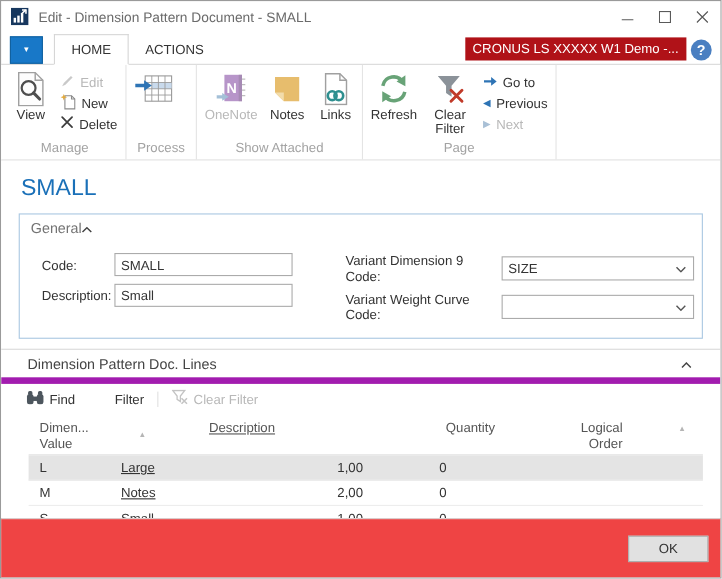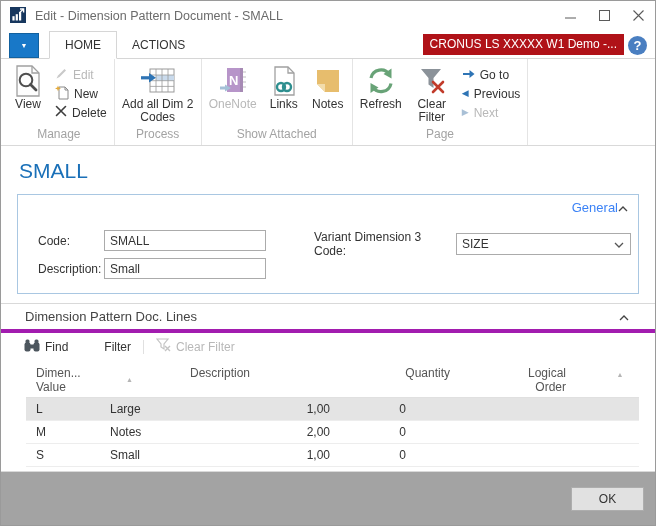--- a/index.html
+++ b/index.html
@@ -33,48 +33,48 @@
   .small-stack { display:flex; flex-direction:column; padding-top:3px; }
   .small-btn { display:flex; align-items:center; gap:5px; height:19px; padding:0 5px; white-space:nowrap; }
   .grayed { color:#b8b8b8 !important; }
   .tri { font-size:9px; line-height:9px; }
   .blue-t { color:#2e74b5; }
   .gray-t { color:#a9c0d6; }
   
   .content { flex:1; overflow:hidden; background:#fff; }
   .page-title { font-size:21px; font-weight:normal; color:#1a70b8; margin:13px 0 11px 18px; }
   .fasttab { margin:0 16px; border:1px solid #a9c7e2; }
-  .ft-header { display:flex; justify-content:flex-end; align-items:center; padding:5px 10px 4px 10px; font-size:13px; color:#3b82f6; }
+  .ft-header { display:flex; justify-content:flex-start; align-items:center; padding:5px 10px 4px 10px; font-size:13px; color:#737373; }
   .ft-body { display:flex; padding:4px 6px 14px 20px; }
   .ft-col { display:flex; flex-direction:column; }
   .ft-col + .ft-col { margin-left:48px; }
   .field-row { display:flex; align-items:center; margin-top:7px; }
   .field-row label { font-size:12px; color:#333; }
   .lbl-sm { width:66px; }
   .lbl-lg { width:142px; }
   input.txt { width:162px; height:21px; border:1px solid #ababab; font:12px "Liberation Sans", sans-serif; padding:0 5px; color:#333; }
   .combo { width:175px; height:22px; border:1px solid #ababab; display:flex; align-items:center; justify-content:space-between; padding:0 6px 0 5px; font-size:12px; background:#fff; }
   
-  .lines-header { margin-top:9px; border-top:1px solid #d9d9d9; border-bottom:4px solid #a21caf; display:flex; justify-content:space-between; align-items:center; padding:5px 26px 5px 24px; font-size:13px; color:#444; }
+  .lines-header { margin-top:9px; border-top:1px solid #d9d9d9; border-bottom:6px solid #a21caf; display:flex; justify-content:space-between; align-items:center; padding:5px 26px 5px 24px; font-size:13px; color:#444; }
   .lines-toolbar { display:flex; align-items:center; padding:5px 0 5px 17px; font-size:12px; }
   .tb-item { display:flex; align-items:center; gap:5px; padding:0 6px; }
   .tb-sep { width:1px; height:14px; background:#e0e0e0; margin:0 6px; }
   .tbl { margin:1px 16px 0 25px; }
   .tbl-header { display:flex; color:#555; padding:5px 0 3px 0; border-bottom:1px solid #e0e0e0; line-height:14px;gap:40px; }
   .hcell div { white-space:nowrap; }
   .col-dim { width:60px; padding-left:10px; }
   .col-s1 { width:24px; font-size:7px; color:#b5b5b5; padding-top:7px; }
-  .col-desc { width:170px; }
+  .col-desc { width:170px;text-decoration:underline; }
   .col-qty { width:50px; text-align:right; }
   .col-log { width:50px; margin-left:26px; text-align:right; }
   .col-s2 { width:28px; font-size:7px; color:#b5b5b5; text-align:center; padding-top:2px; }
   .tbl-row { display:flex; height:23px; align-items:center; border-bottom:1px solid #ededed; color:#333; }
   .tbl-row.selected { background:#e4e4e4; }
   
-  .footer { height:54px; background:#a3a3a3; border-top:1px solid #d9d9d9; display:flex; align-items:center; justify-content:flex-end; padding-right:11px; flex:0 0 auto; }
+  .footer { height:54px; background:#ef4444; border-top:1px solid #d9d9d9; display:flex; align-items:center; justify-content:flex-end; padding-right:11px; flex:0 0 auto; }
   .ok-btn { width:73px; height:24px; background:#e1e1e1; border:1px solid #adadad; font:12px "Liberation Sans", sans-serif; color:#333; }
 </style>
 </head>
 <body>
 
 <div class="window">
 
   <div class="titlebar">
     <span>
       <svg width="16" height="16" viewBox="0 0 16 16">
@@ -162,21 +162,20 @@
         <div class="big-btn" style="max-width:82px;">
           <span class="bicon">
             <svg width="36" height="30" viewBox="0 0 36 30">
                 <rect x="10" y="3" width="24" height="23" fill="#fff" stroke="#9a9a9a"></rect>
                 <rect x="16" y="9" width="18" height="5.7" fill="#c9daec"></rect>
                 <path d="M10 9 h24 M10 14.7 h24 M10 20.4 h24 M16 3 v23 M22 3 v23 M28 3 v23" stroke="#9a9a9a" stroke-width="0.8" fill="none"></path>
                 <path d="M1 11.8 h10" stroke="#2e74b5" stroke-width="3.2"></path>
                 <polygon points="9,7 16,11.8 9,16.6" fill="#2e74b5"></polygon>
               </svg>
           </span>
-          <span>Add all Dim 2 Codes</span>
         </div>
       </div>
       <div class="rlabel">Process</div>
     </div>
 
     <div class="rgroup">
       <div class="rbuttons">
         <div class="big-btn grayed">
           <span class="bicon">
             <svg width="28" height="30" viewBox="0 0 28 30" opacity="0.55">
@@ -185,37 +184,37 @@
                 <path d="M24 6 h3 M24 11 h3 M24 16 h3 M24 21 h3" stroke="#8a8a8a" stroke-width="1.2"></path>
                 <text x="10" y="19" font-size="13" font-family="Liberation Sans, sans-serif" font-weight="bold" fill="#fff">N</text>
                 <path d="M1 22 h7" stroke="#5b8db8" stroke-width="3"></path>
                 <polygon points="6,18.5 12,22 6,25.5" fill="#5b8db8"></polygon>
               </svg>
           </span>
           <span>OneNote</span>
         </div>
         <div class="big-btn">
           <span class="bicon">
+            <svg width="26" height="26" viewBox="0 0 26 26">
+                <path d="M2 2 H24 V24 H10 L2 16 Z" fill="#e7bd6d"></path>
+                <path d="M2 16 H10 V24 Z" fill="#f2dcab"></path>
+              </svg>
+          </span>
+          <span>Notes</span>
+        </div>
+        <div class="big-btn">
+          <span class="bicon">
             <svg width="24" height="30" viewBox="0 0 24 30">
                 <path d="M3 1 h13 l6 6 v22 h-19 z" fill="#fff" stroke="#a0a0a0" stroke-width="1.3"></path>
                 <path d="M16 1 v6 h6" fill="none" stroke="#a0a0a0" stroke-width="1.3"></path>
                 <circle cx="9" cy="21" r="4" fill="none" stroke="#2e8f8f" stroke-width="2.4"></circle>
                 <circle cx="15" cy="21" r="4" fill="none" stroke="#2e8f8f" stroke-width="2.4"></circle>
               </svg>
           </span>
           <span>Links</span>
-        </div>
-        <div class="big-btn">
-          <span class="bicon">
-            <svg width="26" height="26" viewBox="0 0 26 26">
-                <path d="M2 2 H24 V24 H10 L2 16 Z" fill="#e7bd6d"></path>
-                <path d="M2 16 H10 V24 Z" fill="#f2dcab"></path>
-              </svg>
-          </span>
-          <span>Notes</span>
         </div>
       </div>
       <div class="rlabel">Show Attached</div>
     </div>
 
     <div class="rgroup">
       <div class="rbuttons">
         <div class="big-btn">
           <span class="bicon">
             <svg width="30" height="30" viewBox="0 0 30 30">
@@ -275,23 +274,32 @@
             <label class="lbl-sm">Code:</label>
             <input class="txt" type="text" value="SMALL" style="">
           </div>
           <div class="field-row">
             <label class="lbl-sm">Description:</label>
             <input class="txt" type="text" value="Small" style="">
           </div>
         </div>
         <div class="ft-col">
           <div class="field-row">
-            <label class="lbl-lg">Variant Dimension 3 Code:</label>
+            <label class="lbl-lg">Variant Dimension 9 Code:</label>
             <span class="combo">
               <span>SIZE</span>
+              <span><svg width="10" height="6" viewBox="0 0 10 6">
+                    <polyline points="1,1 5,5 9,1" fill="none" stroke="#555" stroke-width="1.3"></polyline>
+                  </svg></span>
+            </span>
+          </div>
+          <div class="field-row">
+            <label class="lbl-lg">Variant Weight Curve Code:</label>
+            <span class="combo">
+              <span></span>
               <span><svg width="10" height="6" viewBox="0 0 10 6">
                     <polyline points="1,1 5,5 9,1" fill="none" stroke="#555" stroke-width="1.3"></polyline>
                   </svg></span>
             </span>
           </div>
         </div>
       </div>
     </div>
 
     <div class="lines-header">

